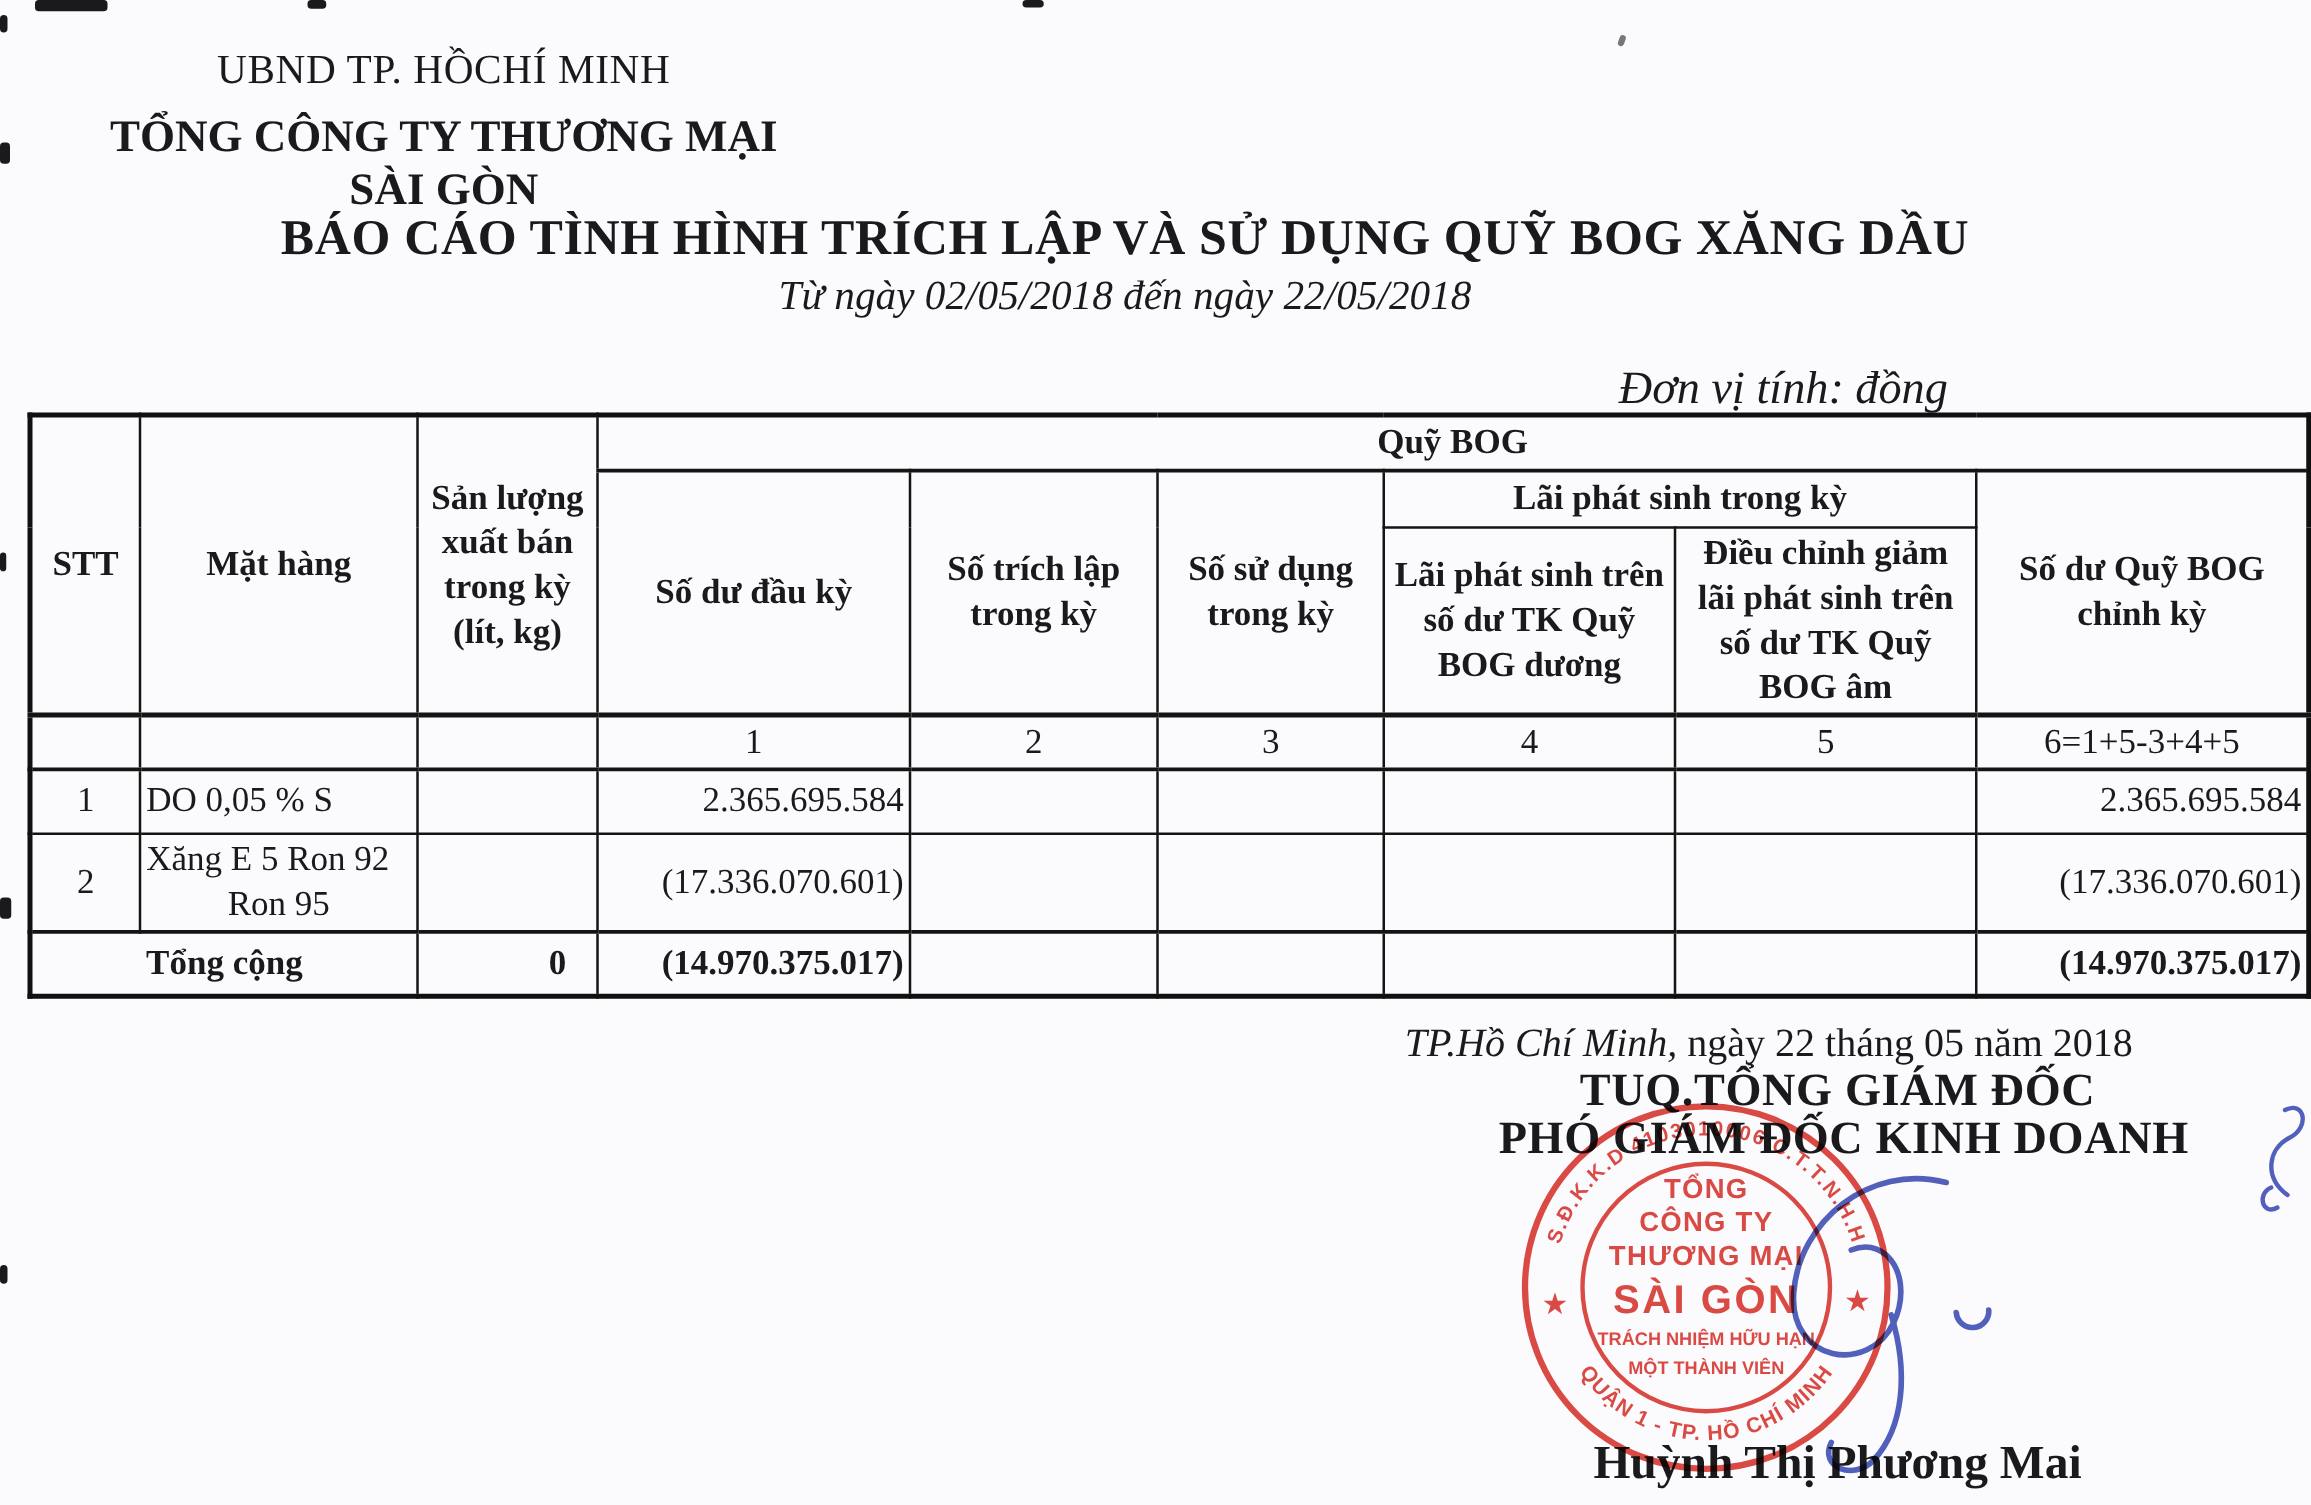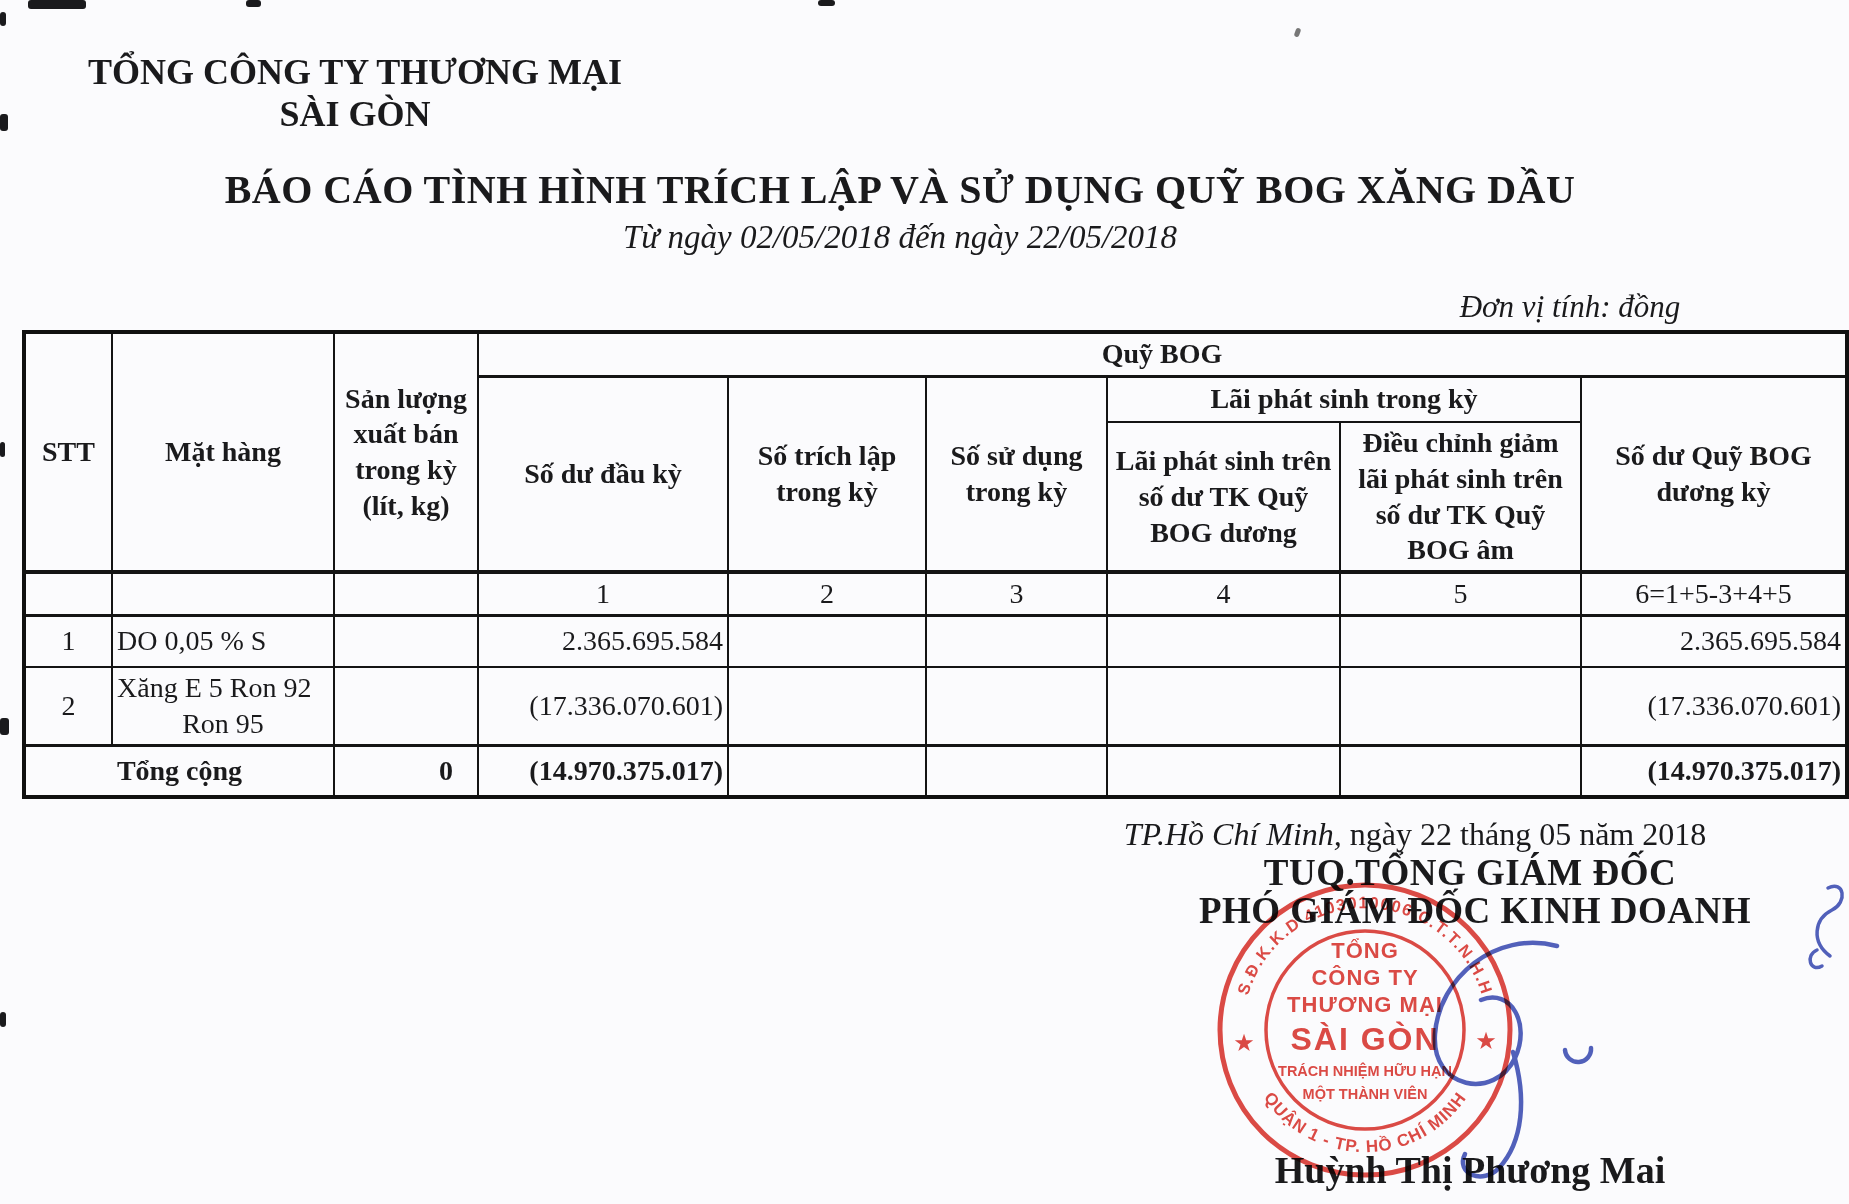--- a/index.html
+++ b/index.html
@@ -18,21 +18,21 @@
   .hdr-left { left:55px; top:38px; width:600px; text-align:center; }
   .hdr-left .l1 { font-size:33px; letter-spacing:.5px; }
   .hdr-left .l2 { font-size:36px; font-weight:bold; margin-top:13px; }
   .hdr-left .l3 { font-size:35px; font-weight:bold; margin-top:15px; }
   .hdr-right { left:905px; top:28px; width:590px; text-align:center; }
   .hdr-right .l1 { font-size:33px; }
   .hdr-right .l2 { font-size:35px; font-weight:bold; margin-top:11px; }
 
   .doc-title { left:0; top:166px; width:1800px; text-align:center; font-size:40px; font-weight:bold; letter-spacing:.5px; }
   .doc-period { left:0; top:219px; width:1800px; text-align:center; font-size:33px; font-style:italic; }
-  .unit-line { left:1295px; top:289px; width:550px; text-align:center; font-size:31px; font-style:italic; }
+  .unit-line { left:1295px; top:289px; width:550px; text-align:left; font-size:37px; font-style:italic; }
 
   
   table.rpt {
     position:absolute; left:22px; top:330px; width:1823px;
     border-collapse:collapse; table-layout:fixed;
   }
   table.rpt td, table.rpt th {
     border:2px solid #141414;
     vertical-align:middle;
     font-size:28px;
@@ -62,20 +62,21 @@
   .stamp-svg text { font-family:"Liberation Sans","DejaVu Sans",sans-serif; font-weight:bold; }
   .sign-svg, .flourish-svg { mix-blend-mode:multiply; }
 
   
   .mark { position:absolute; background:#1a1a1d; border-radius:3px; }
 </style>
 </head>
 <body>
 
 <div class="abs hdr-left">
+  <div class="l1">UBND TP. HỒCHÍ MINH</div>
   <div class="l2">TỔNG CÔNG TY THƯƠNG MẠI SÀI GÒN</div>
 </div>
 <div class="abs hdr-right">
 </div>
 
 <div class="abs doc-title">BÁO CÁO TÌNH HÌNH TRÍCH LẬP VÀ SỬ DỤNG QUỸ BOG XĂNG DẦU</div>
 <div class="abs doc-period">Từ ngày 02/05/2018 đến ngày 22/05/2018</div>
 <div class="abs unit-line">Đơn vị tính: đồng</div>
 
 <table class="rpt">
@@ -95,21 +96,21 @@
     <th rowspan="3">STT</th>
     <th rowspan="3">Mặt hàng</th>
     <th rowspan="3">Sản lượng xuất bán trong kỳ (lít, kg)</th>
     <th colspan="6">Quỹ BOG</th>
   </tr>
   <tr style="height:46px">
     <th rowspan="2">Số dư đầu kỳ</th>
     <th rowspan="2">Số trích lập trong kỳ</th>
     <th rowspan="2">Số sử dụng trong kỳ</th>
     <th colspan="2">Lãi phát sinh trong kỳ</th>
-    <th rowspan="2">Số dư Quỹ BOG dương kỳ</th>
+    <th rowspan="2">Số dư Quỹ BOG chỉnh kỳ</th>
   </tr>
   <tr style="height:141px">
     <th class="small">Lãi phát sinh trên số dư TK Quỹ BOG dương</th>
     <th class="small">Điều chỉnh giảm lãi phát sinh trên số dư TK Quỹ BOG âm</th>
   </tr>
   <tr class="hnum">
     <td></td>
     <td></td>
     <td></td>
     <td>1</td>

